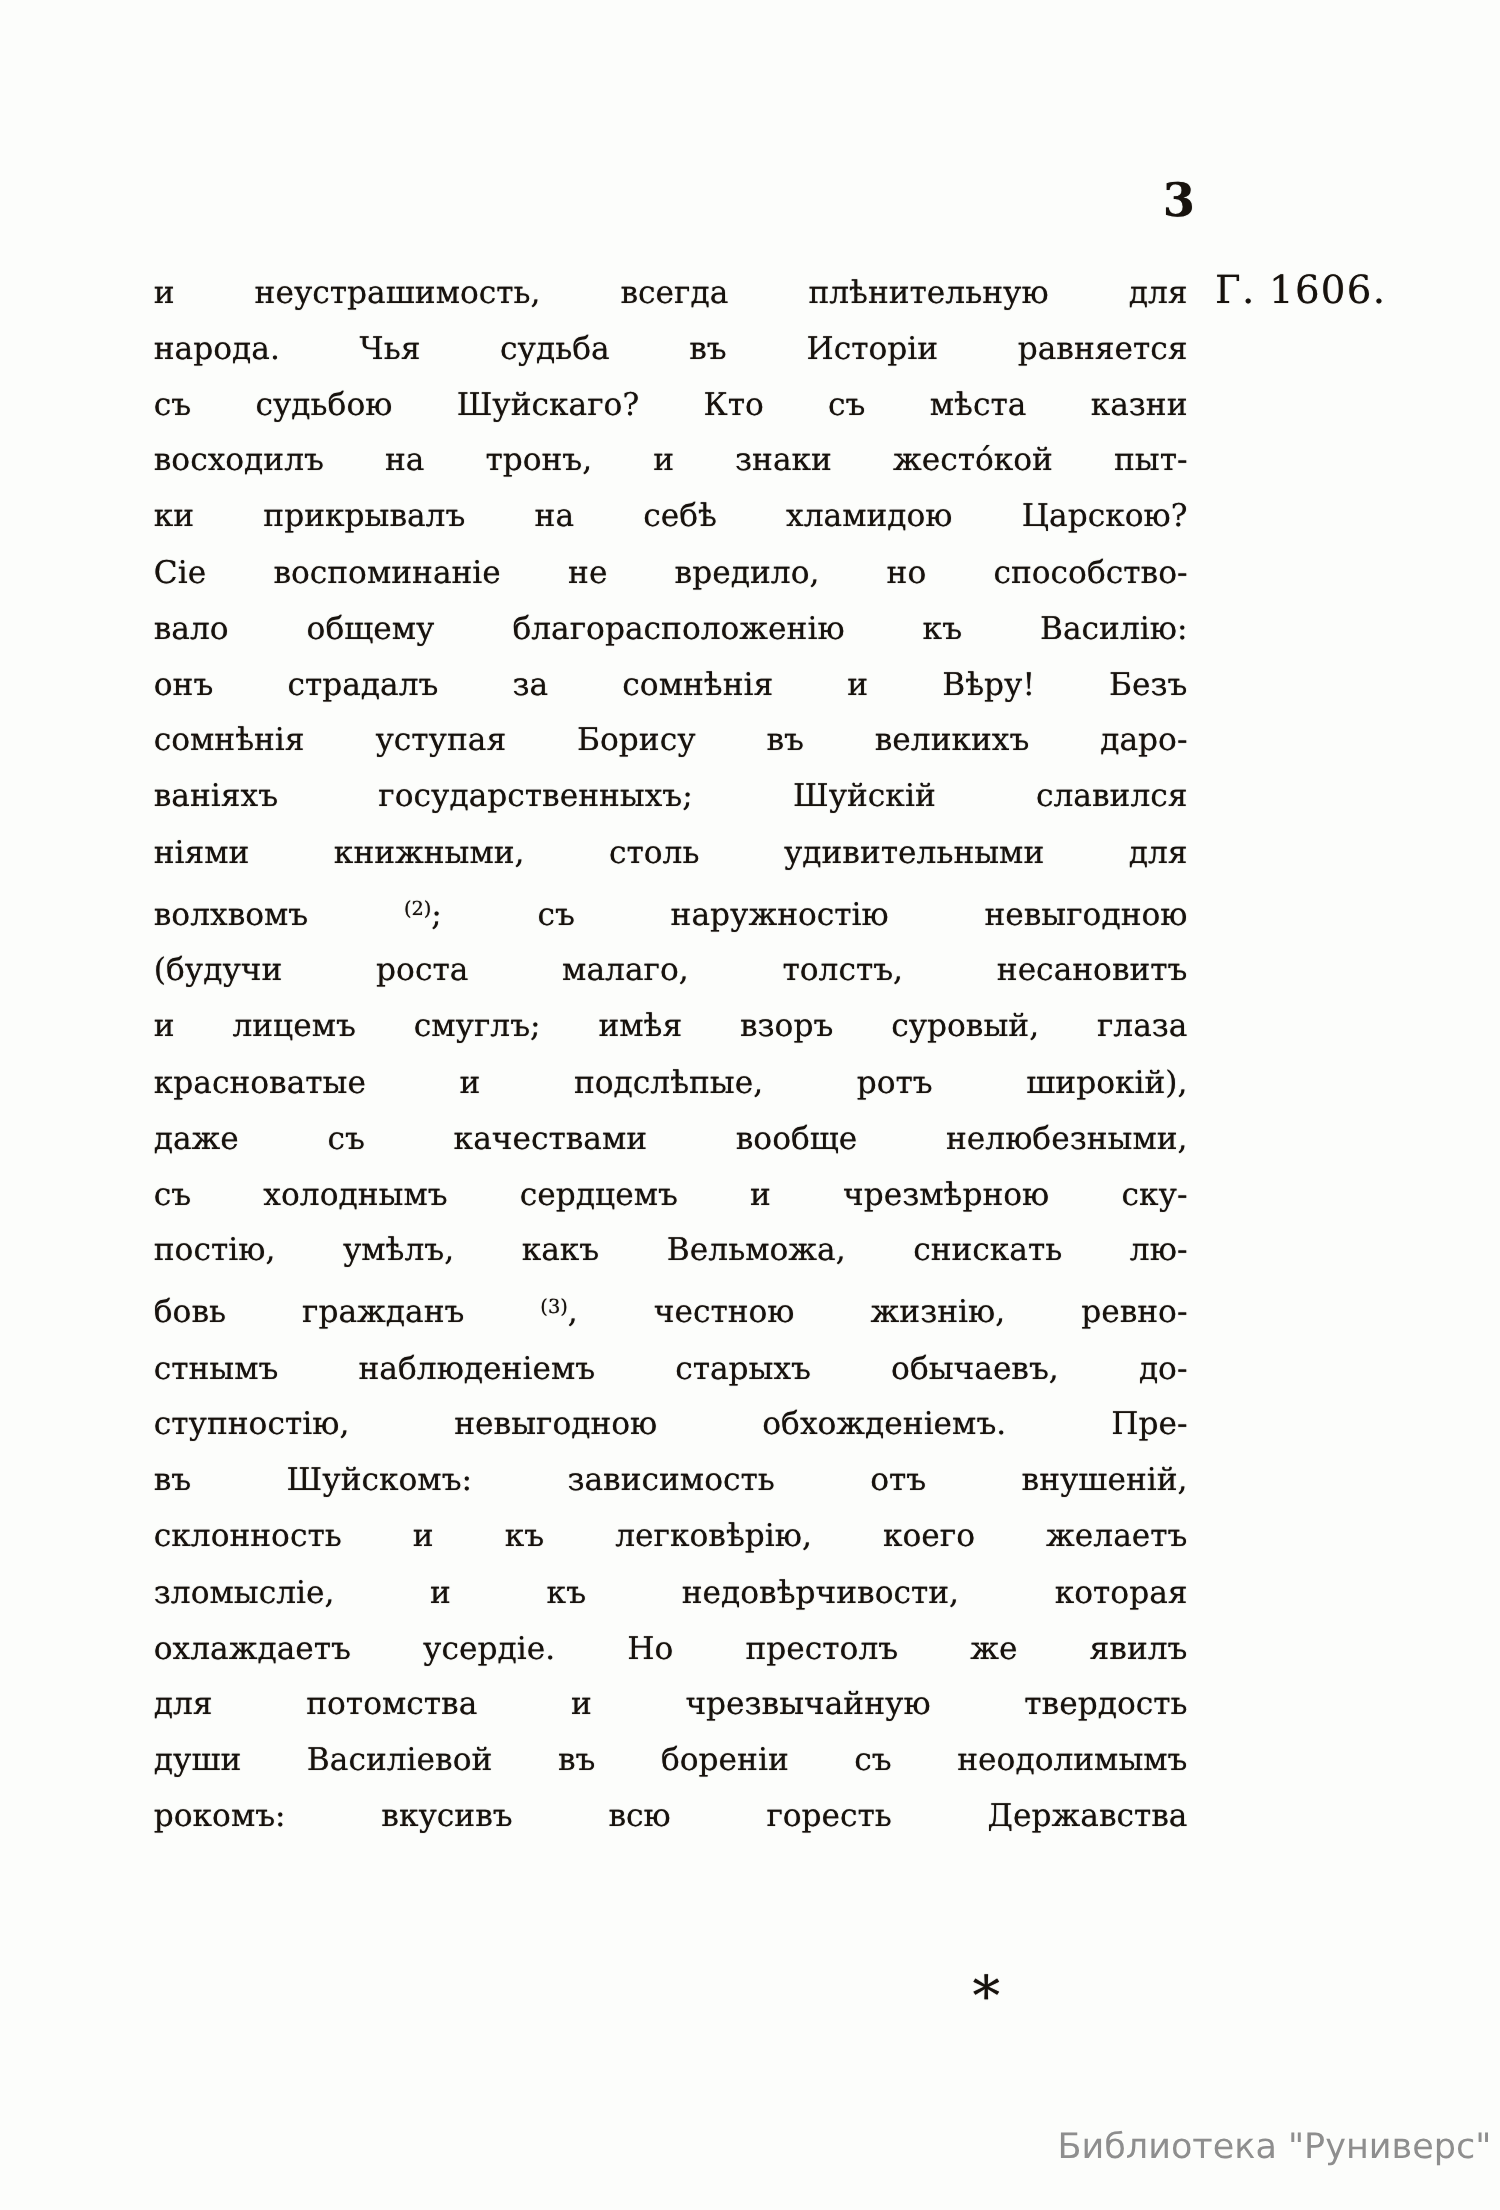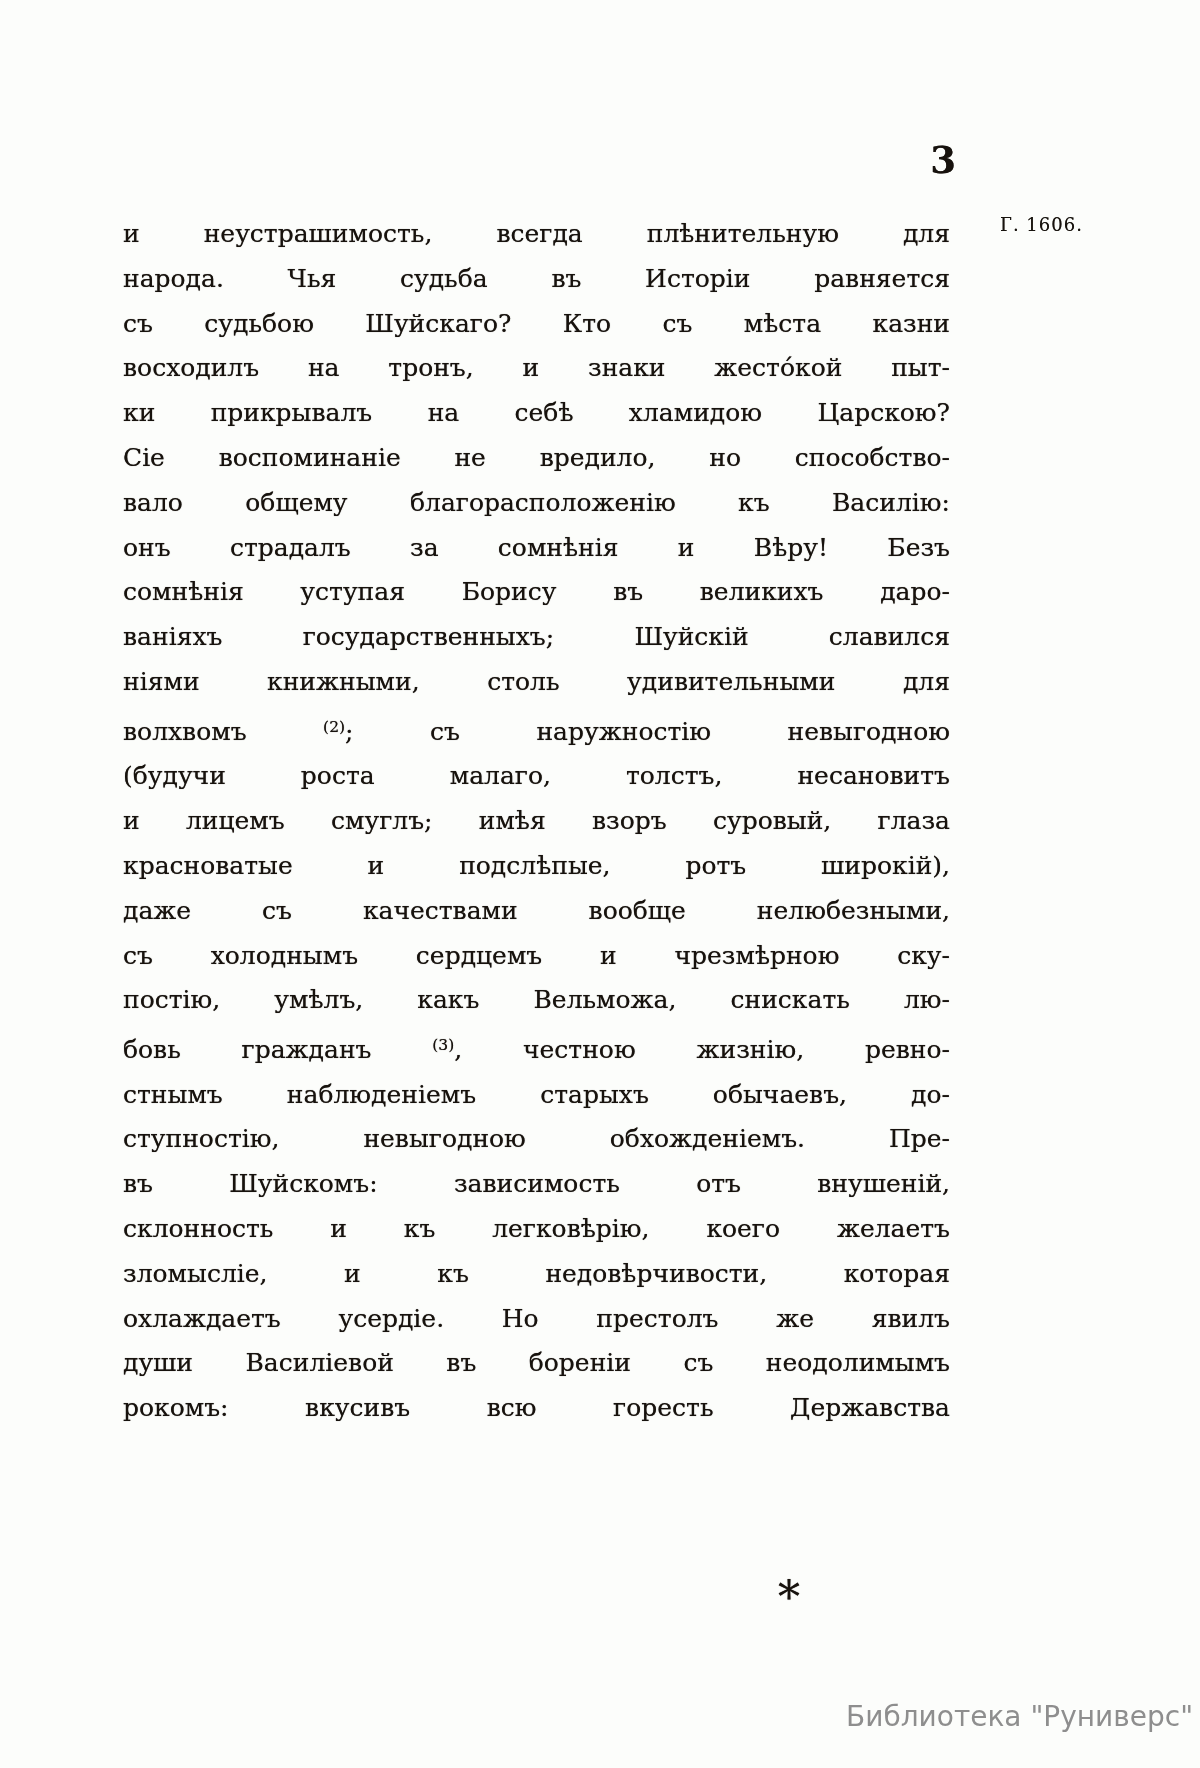--- a/index.html
+++ b/index.html
@@ -21,23 +21,23 @@
     left: 921px;
     top: 138px;
     width: 44px;
     text-align: center;
     font-size: 37px;
     font-weight: 700;
     text-shadow: 0 0 0.6px rgba(23,18,13,0.7);
   }
   .margin-note {
     position: absolute;
-    left: 1000px;
+    left: 972px;
     top: 214px;
-    font-size: 18px;
+    font-size: 31px;
     letter-spacing: 1px;
     white-space: nowrap;
     text-shadow: 0 0 0.6px rgba(23,18,13,0.7);
   }
   .text-block {
     position: absolute;
     left: 123px;
     top: 212px;
     width: 827px;
   }
@@ -96,18 +96,19 @@
       <div class="text-line">даже съ качествами вообще нелюбезными,</div>
       <div class="text-line">съ холоднымъ сердцемъ и чрезмѣрною ску-</div>
       <div class="text-line">постію, умѣлъ, какъ Вельможа, снискать лю-</div>
       <div class="text-line">бовь гражданъ <span class="fnref">(3)</span>, честною жизнію, ревно-</div>
       <div class="text-line">стнымъ наблюденіемъ старыхъ обычаевъ, до-</div>
       <div class="text-line">ступностію, невыгодною обхожденіемъ. Пре-</div>
       <div class="text-line">въ Шуйскомъ: зависимость отъ внушеній,</div>
       <div class="text-line">склонность и къ легковѣрію, коего желаетъ</div>
       <div class="text-line">зломысліе, и къ недовѣрчивости, которая</div>
       <div class="text-line">охлаждаетъ усердіе. Но престолъ же явилъ</div>
+      <div class="text-line">для потомства и чрезвычайную твердость</div>
       <div class="text-line">души Василіевой въ бореніи съ неодолимымъ</div>
       <div class="text-line">рокомъ: вкусивъ всю горесть Державства</div>
     </div>
   <div class="footnote-mark">*</div>
   <div class="watermark">Библиотека "Руниверс"</div>
 </div>
 
 </body></html>

